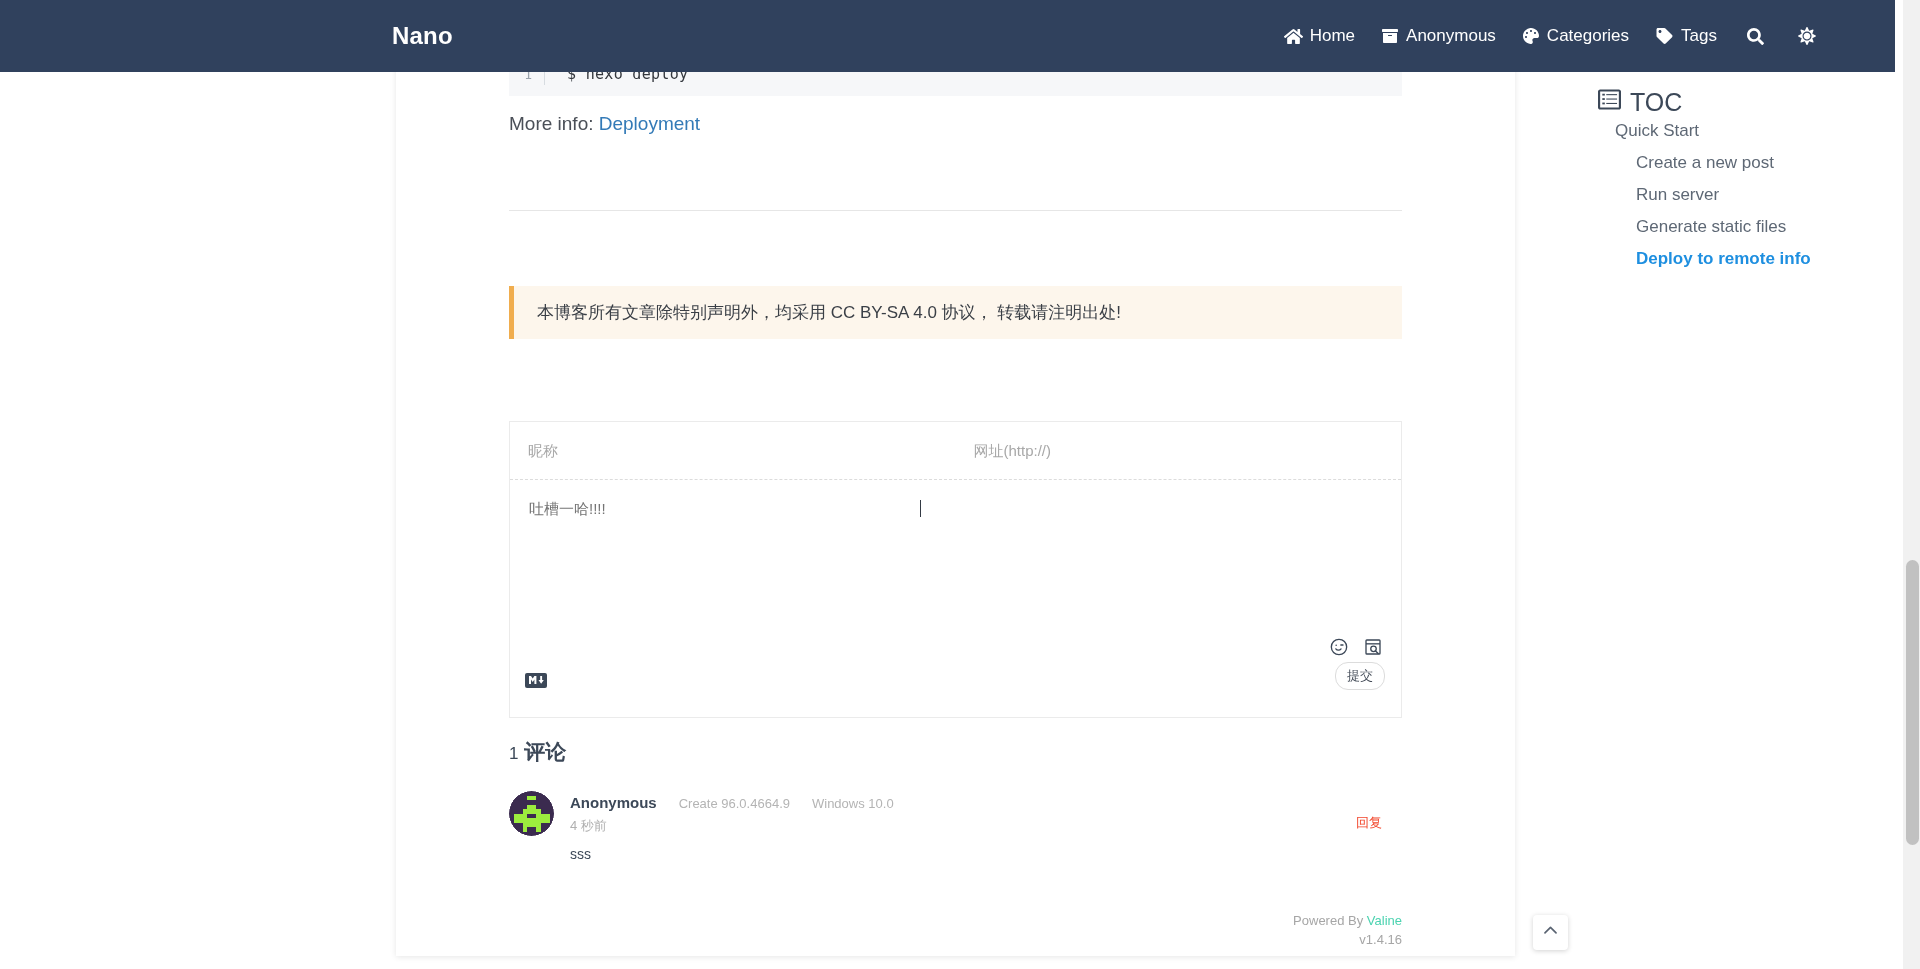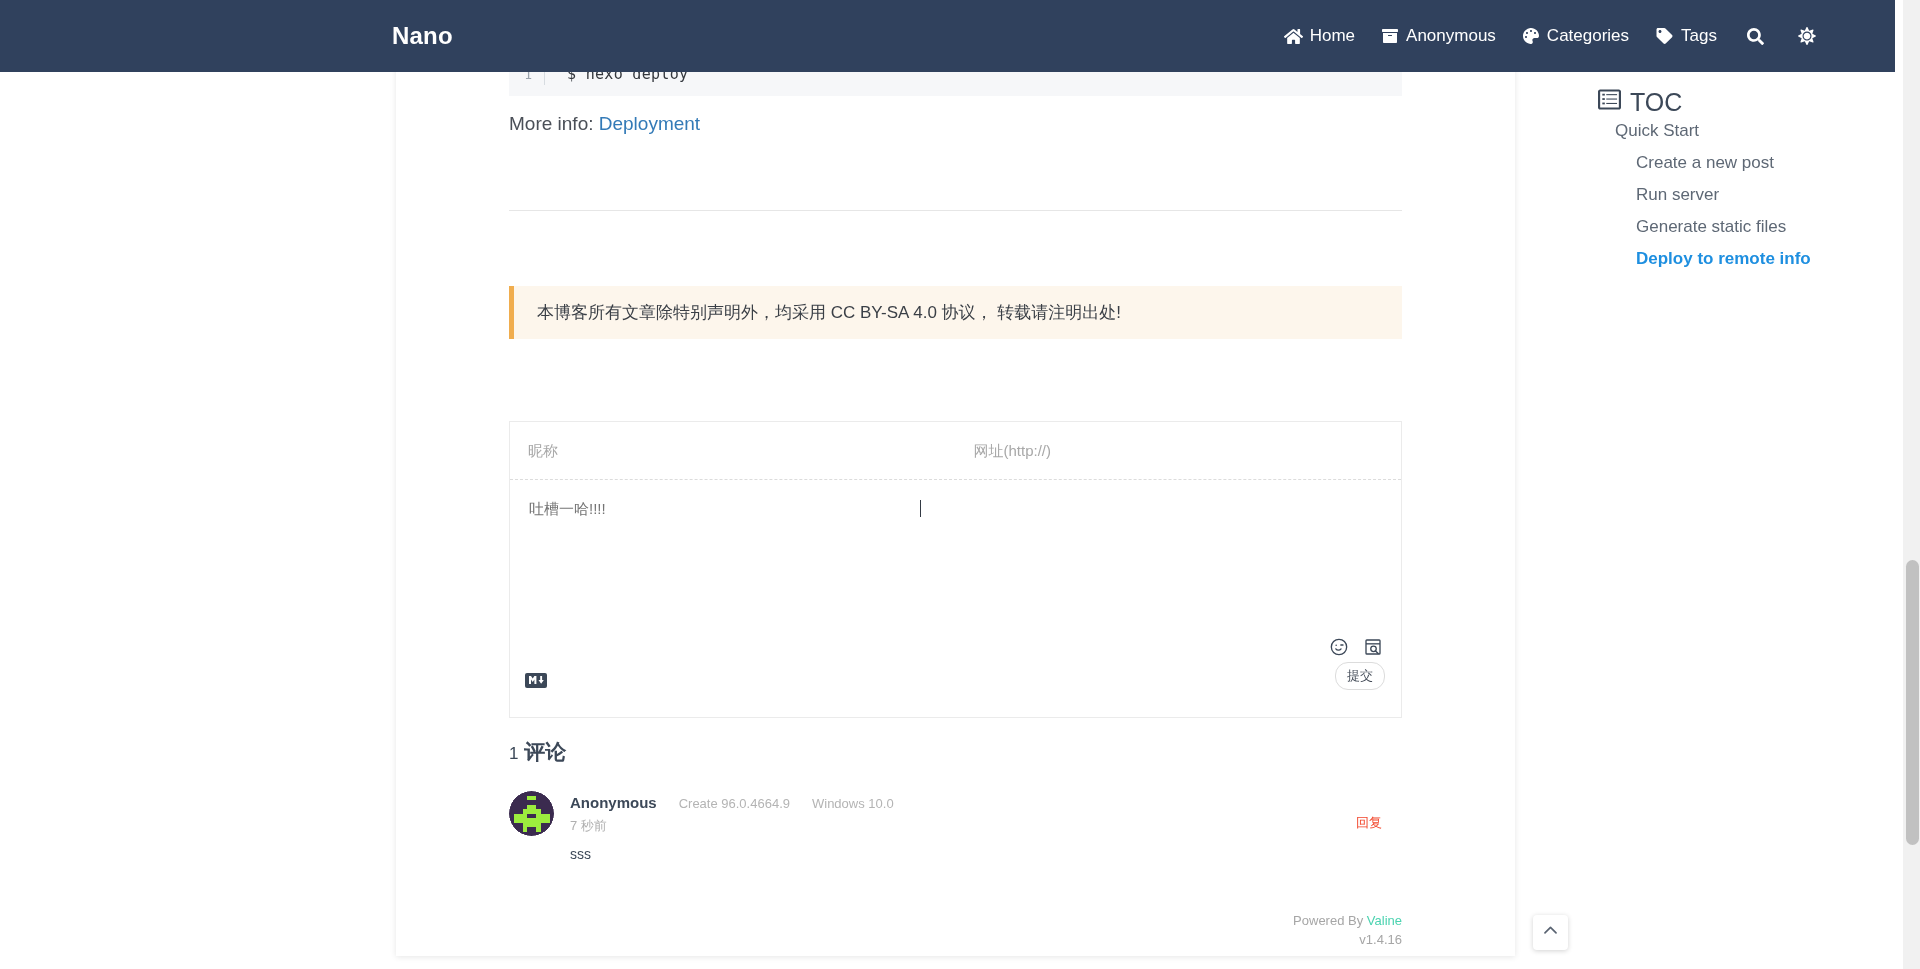--- a/index.html
+++ b/index.html
@@ -518,21 +518,21 @@
           <rect x="3" y="7" width="4" height="1" fill="#9ced3e"></rect>
           <rect x="3" y="8" width="1" height="1" fill="#9ced3e"></rect>
           <rect x="6" y="8" width="1" height="1" fill="#9ced3e"></rect>
         </svg>
       </div>
       <div class="cmt-meta">
         <span class="cmt-author">Anonymous</span>
         <span class="cmt-ua">Create 96.0.4664.9</span>
         <span class="cmt-ua">Windows 10.0</span>
       </div>
-      <div class="cmt-time">7 秒前</div>
+      <div class="cmt-time">4 秒前</div>
       <div class="cmt-reply">回复</div>
       <div class="cmt-body">sss</div>
     </div>
 
     <div class="powered">
       <div>
         <span>Powered By</span>
         <a class="valine-link">Valine</a>
       </div>
       <div>v1.4.16</div>

